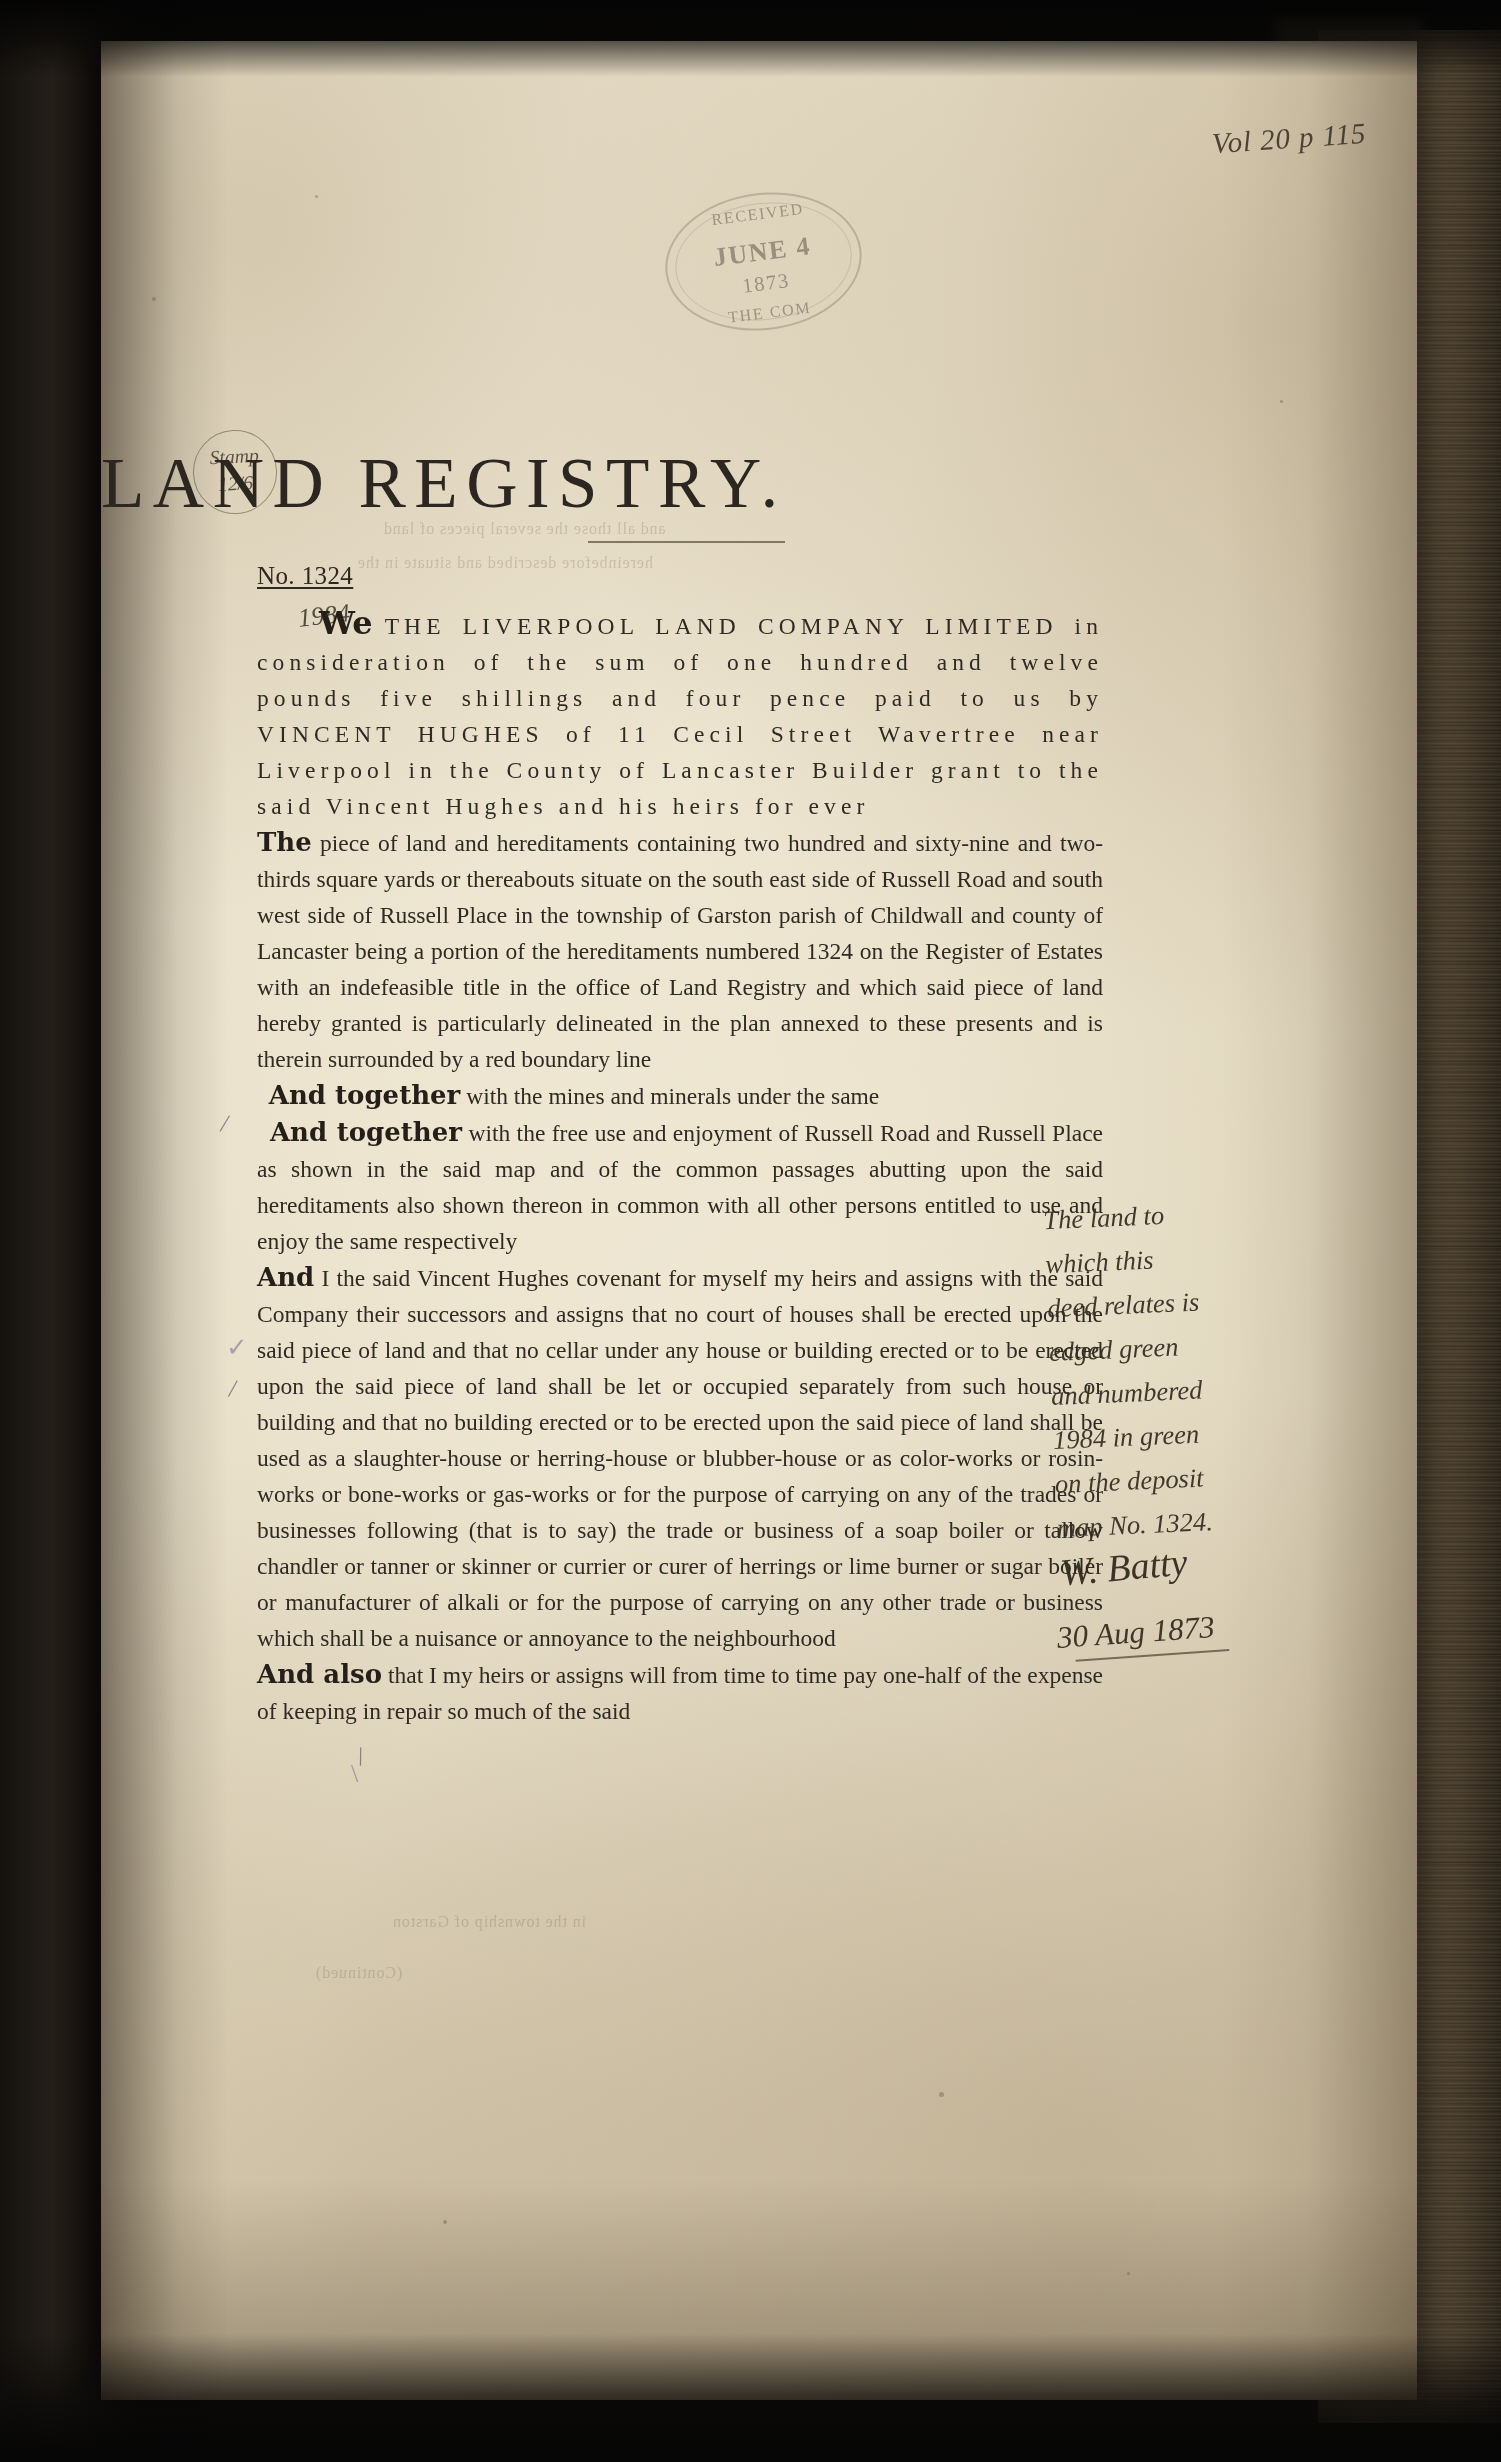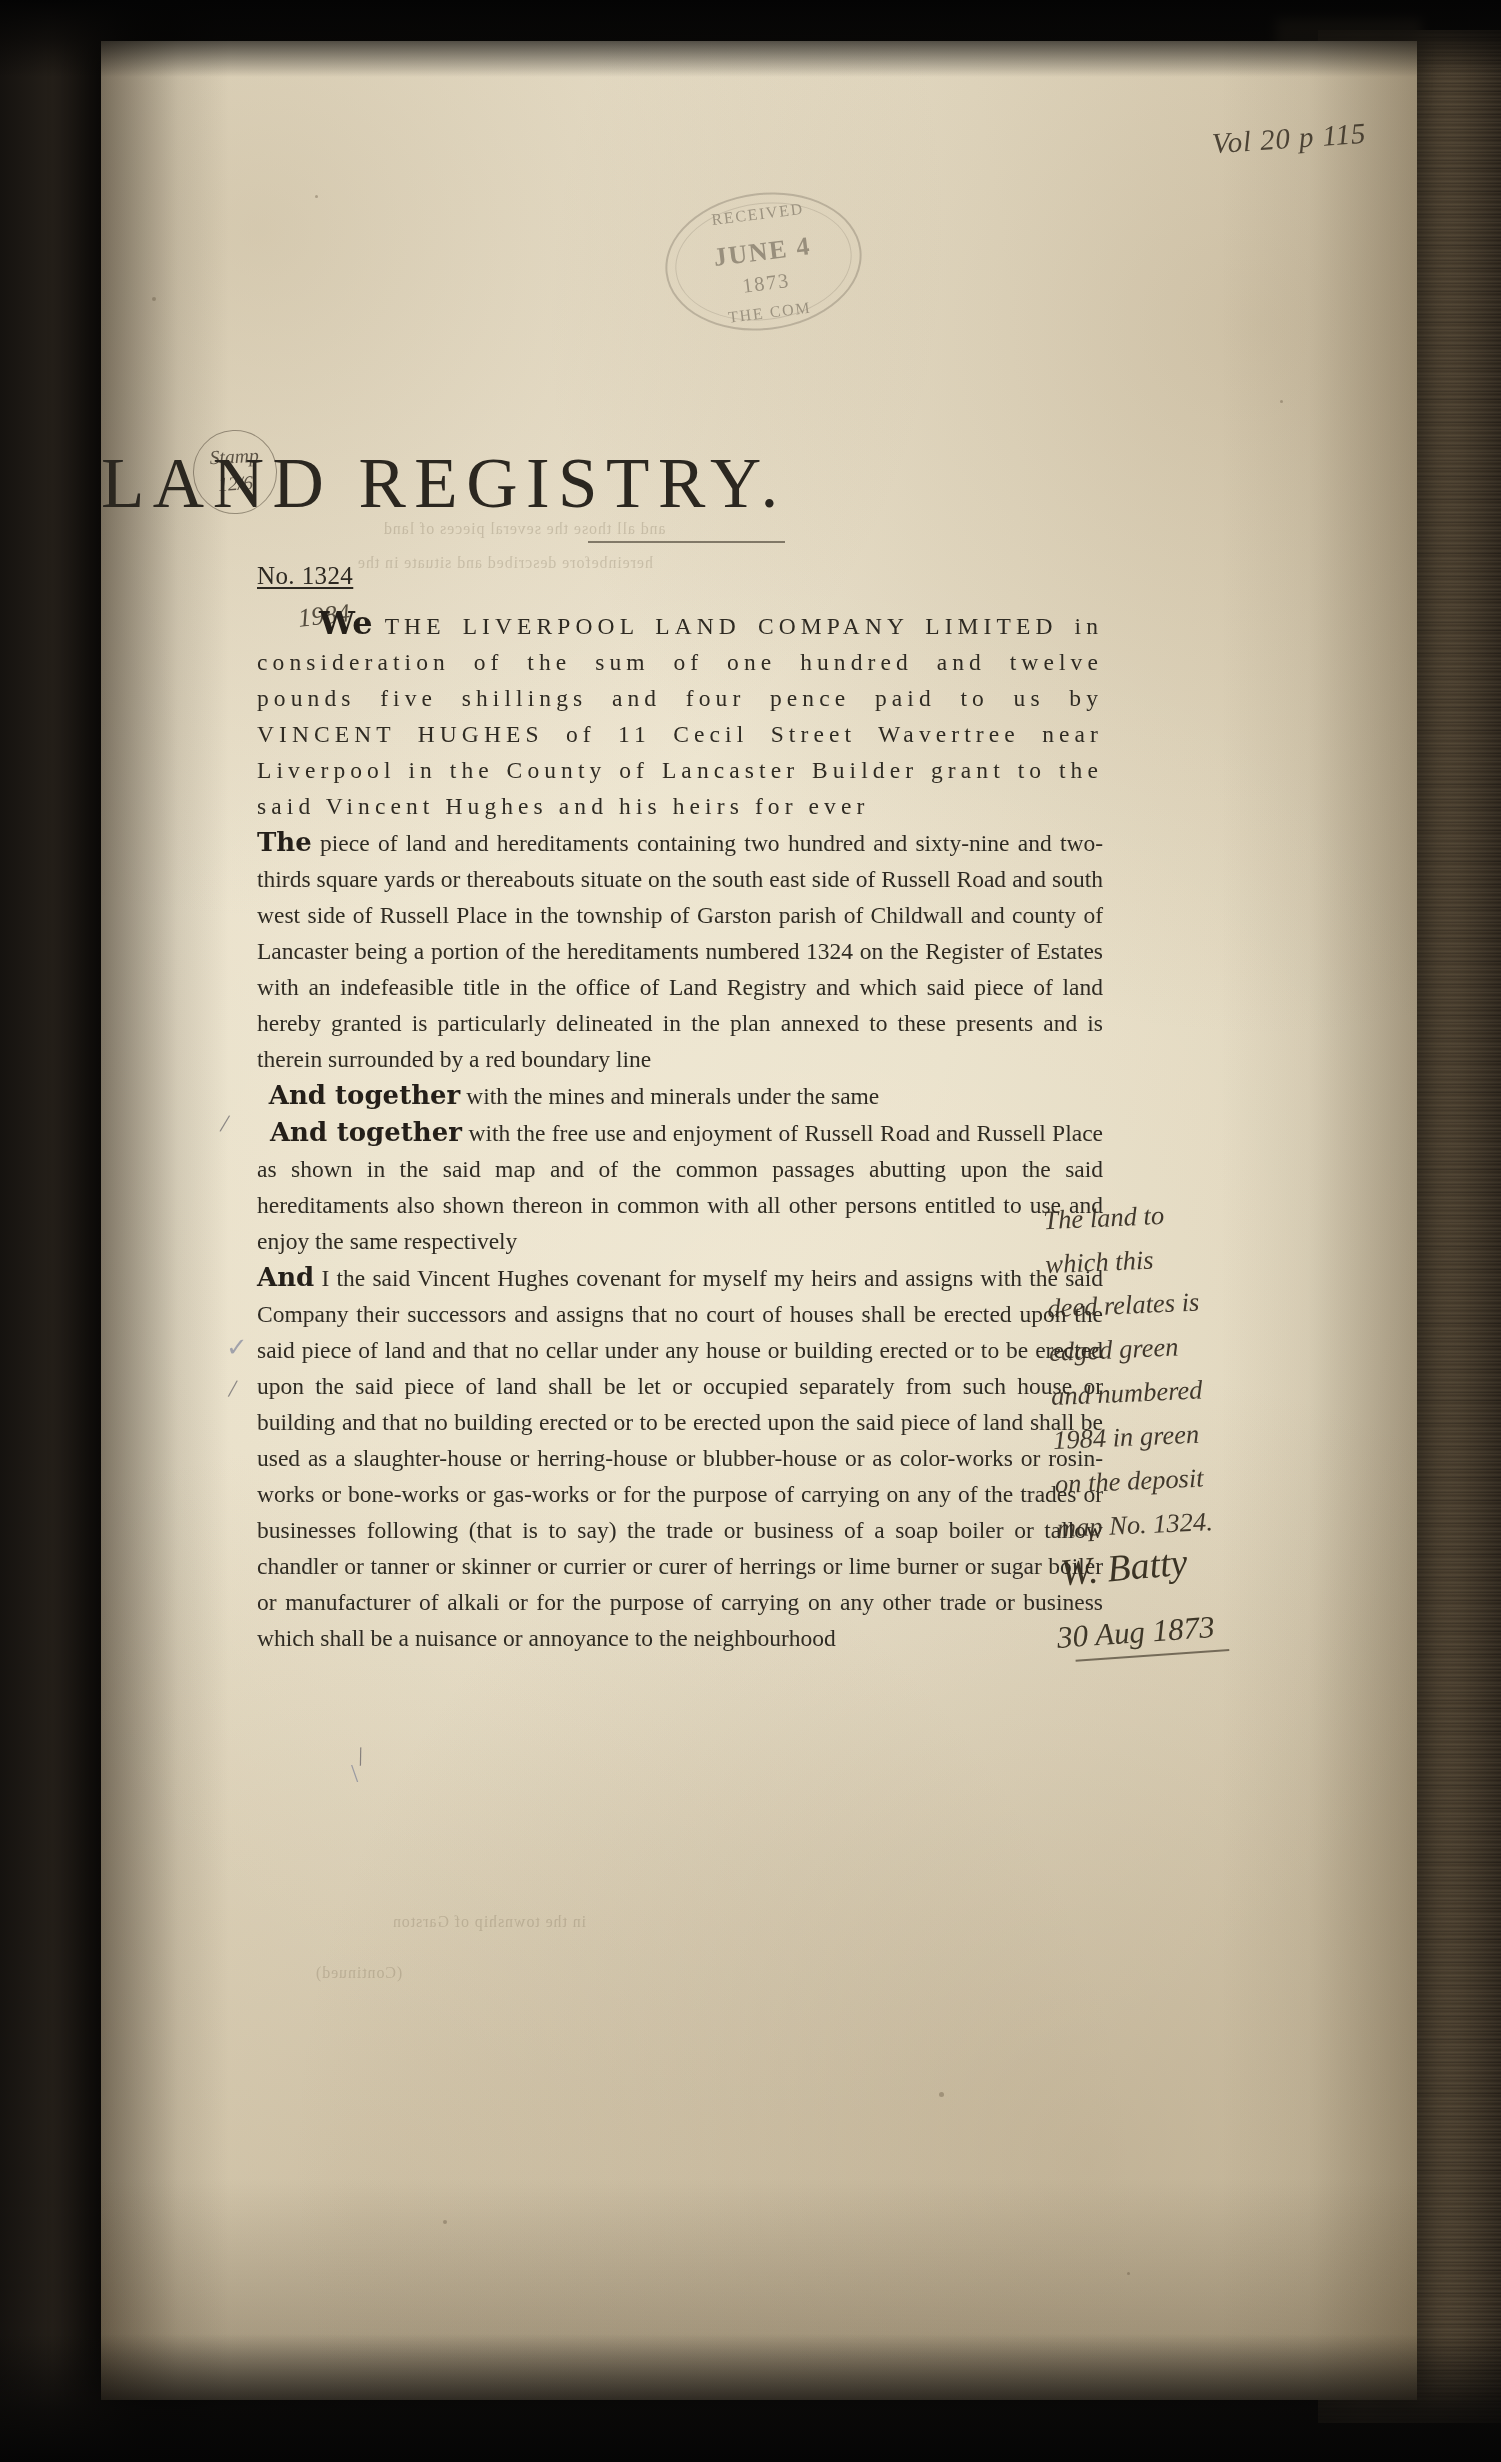--- a/index.html
+++ b/index.html
@@ -418,20 +418,21 @@
         <p><span class="blackletter">The</span>&nbsp;<span>piece of land and hereditaments containing two hundred and sixty-nine and two-thirds square yards or thereabouts situate on the south east side of Russell Road and south west side of Russell Place in the township of Garston parish of Childwall and county of Lancaster being a portion of the hereditaments numbered 1324 on the Register of Estates with an indefeasible title in the office of Land Registry and which said piece of land hereby granted is particularly delineated in the plan annexed to these presents and is therein surrounded by a red boundary line</span></p>
 
 
         <p>&nbsp;&nbsp;<span class="blackletter">And together</span>&nbsp;<span>with the mines and minerals under the same</span></p>
 
         <p>&nbsp;&nbsp;<span class="blackletter">And together</span>&nbsp;<span>with the free use and enjoyment of Russell Road and Russell Place as shown in the said map and of the common passages abutting upon the said hereditaments also shown thereon in common with all other persons entitled to use and enjoy the same respectively</span></p>
 
 
         <p><span class="blackletter">And</span>&nbsp;<span>I the said Vincent Hughes covenant for myself my heirs and assigns with the said Company their successors and assigns that no court of houses shall be erected upon the said piece of land and that no cellar under any house or building erected or to be erected upon the said piece of land shall be let or occupied separately from such house or building and that no building erected or to be erected upon the said piece of land shall be used as a slaughter-house or herring-house or blubber-house or as color-works or rosin-works or bone-works or gas-works or for the purpose of carrying on any of the trades or businesses following (that is to say) the trade or business of a soap boiler or tallow chandler or tanner or skinner or currier or curer of herrings or lime burner or sugar boiler or manufacturer of alkali or for the purpose of carrying on any other trade or business which shall be a nuisance or annoyance to the neighbourhood</span></p>
 
+        <p><span class="blackletter">And also</span>&nbsp;<span>that I my heirs or assigns will from time to time pay one-half of the expense of keeping in repair so much of the said</span></p>
       </div>
 
       <div id="margin-note">
         <div>The land to</div>
         <div>which this</div>
         <div>deed relates is</div>
         <div>edged green</div>
         <div>and numbered</div>
         <div>1984 in green</div>
         <div>on the deposit</div>

